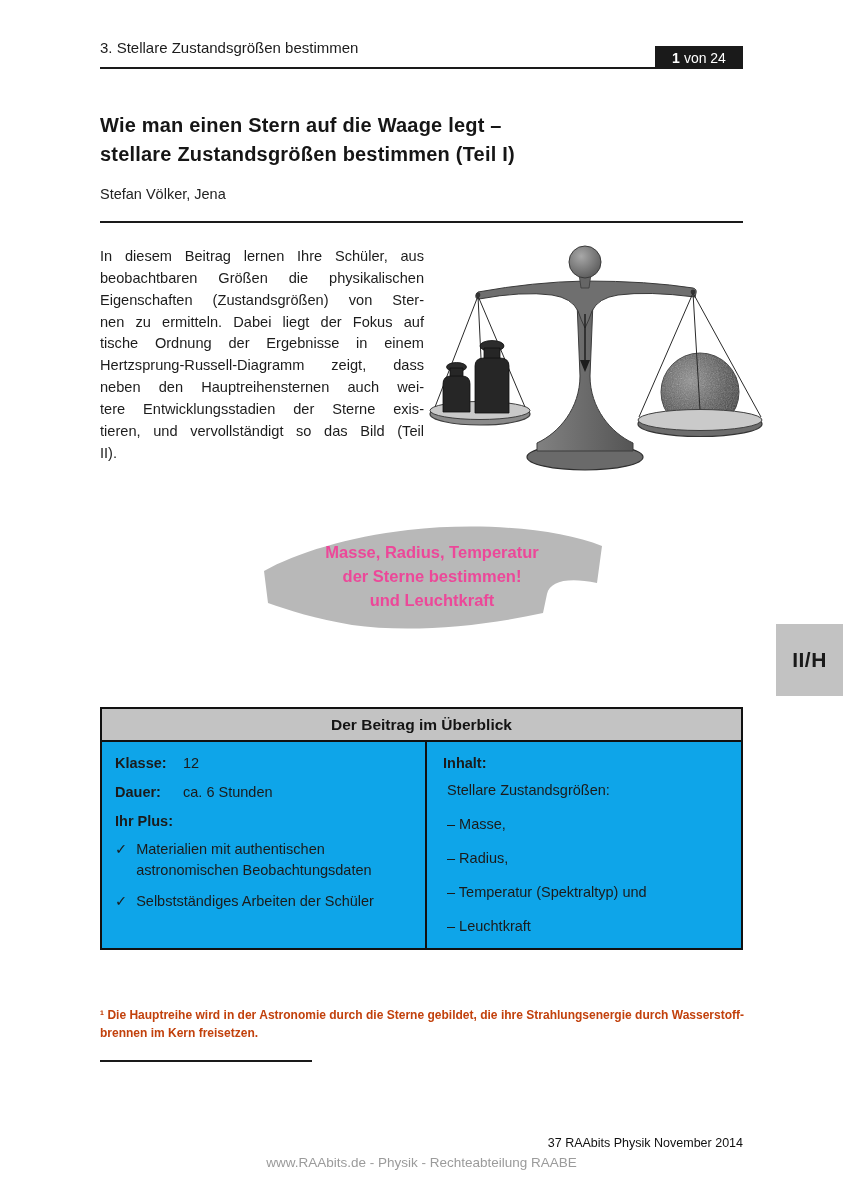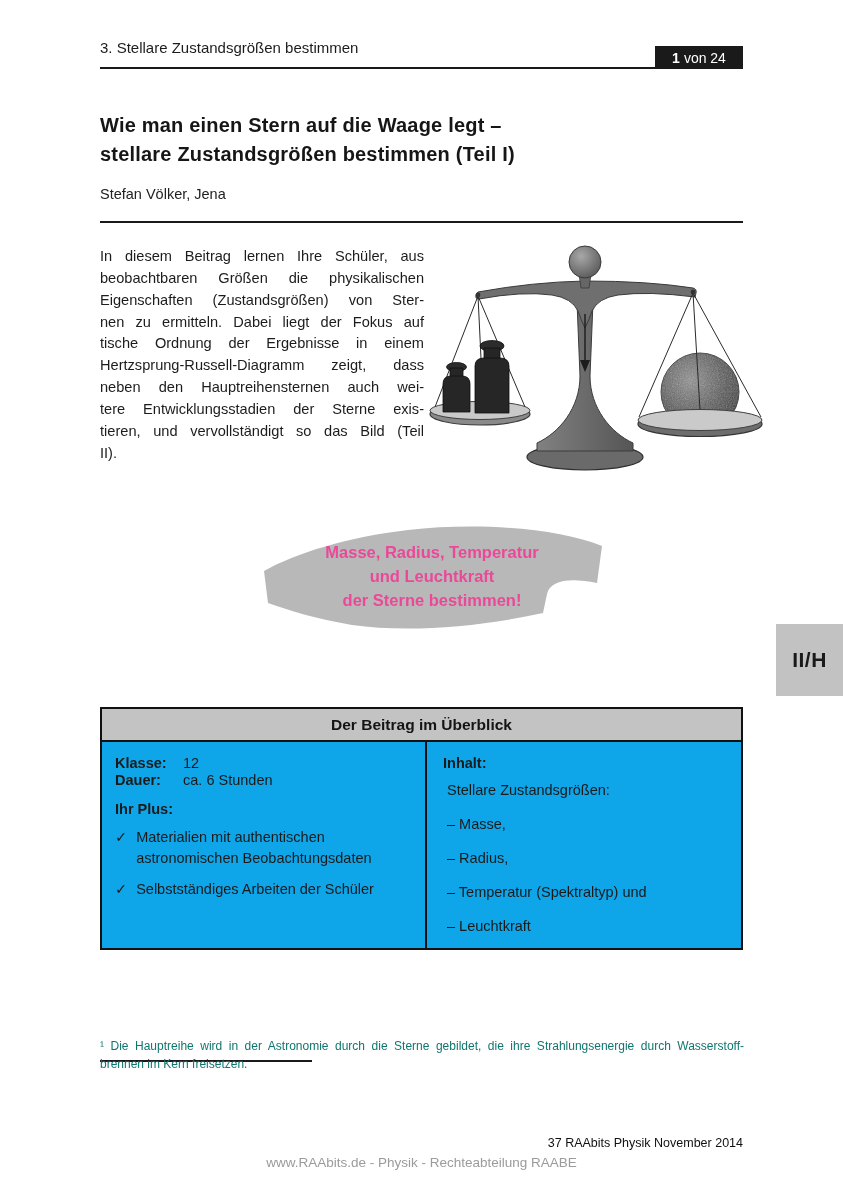--- a/index.html
+++ b/index.html
@@ -53,32 +53,32 @@
   .overview{left:100px;top:707px;width:643px;border:2px solid #111;box-sizing:border-box;background:#0ea5e9;}
   .overview-header{
     background:#c3c3c3;border-bottom:2px solid #111;height:31px;line-height:31px;
     text-align:center;font-weight:bold;font-size:15.5px;color:#141414;
   }
   .overview-body{display:flex;align-items:stretch;}
   .cell{box-sizing:border-box;font-size:14.5px;}
   .cell-left{width:325px;border-right:2px solid #111;padding:10px 10px 14px 13px;}
   .cell-right{flex:1;padding:10px 10px 14px 16px;}
   .kv{margin-top:3px;}
-  .kv + .kv{margin-top:1px;}
+  .kv + .kv{margin-top:13px;}
   .kv .lbl{font-weight:bold;display:inline-block;min-width:64px;}
   .plus-label{font-weight:bold;margin-top:13px;}
   .check-item{display:flex;gap:9px;margin-top:10px;line-height:21px;}
   .check-item .check{flex:0 0 auto;color:#1b1b1b;}
   .inhalt-label{font-weight:bold;margin-top:3px;}
   .inhalt-intro{margin-top:11px;padding-left:4px;}
   .inhalt-item{margin-top:18px;padding-left:4px;line-height:16px;}
 
   
   .footnote-rule{left:100px;top:1060px;width:212px;}
-  .footnote{left:100px;top:1038px;width:644px;font-size:12px;line-height:17.5px;color:#0f766e;}
+  .footnote{left:100px;top:1007px;width:644px;font-size:12px;line-height:17.5px;color:#c2410c;font-weight:bold;}
   .footnote .fl1{display:block;text-align:justify;text-align-last:justify;white-space:nowrap;}
   .footnote .fl2{display:block;}
 
   
   .footer-issue{left:100px;top:1136px;width:643px;text-align:right;font-size:12.5px;color:#111;}
   .footer-copy{left:0;top:1155px;width:843px;text-align:center;font-size:13.5px;color:#9b9b9b;}
 </style>
 </head>
 <body>
 
@@ -184,22 +184,22 @@
     <ellipse cx="277" cy="184" rx="62" ry="10.5" fill="#cacaca" stroke="#3f3f3f" stroke-width="1"></ellipse>
   </g>
 </svg>
 
 <div class="abs banner">
   <svg width="352" height="118" viewBox="0 0 352 118" xmlns="http://www.w3.org/2000/svg">
     <path d="M8,52 C40,34 92,18 152,11 C222,3 302,9 346,27 L341,64 C312,58 294,62 291,75 L287,94 C224,108 152,114 96,106 C60,100 32,91 12,84 Z" fill="#b8b8b8"></path>
   </svg>
   <div class="banner-text">
     <span style="display:block">Masse, Radius, Temperatur</span>
+    <span style="display:block">der Sterne bestimmen!</span>
     <span style="display:block">und Leuchtkraft</span>
-    <span style="display:block">der Sterne bestimmen!</span>
   </div>
 </div>
 
 <div class="abs section-tab">II/H</div>
 
 <div class="abs overview">
   <div class="overview-header">Der Beitrag im Überblick</div>
   <div class="overview-body">
     <div class="cell cell-left">
       <div class="kv">

